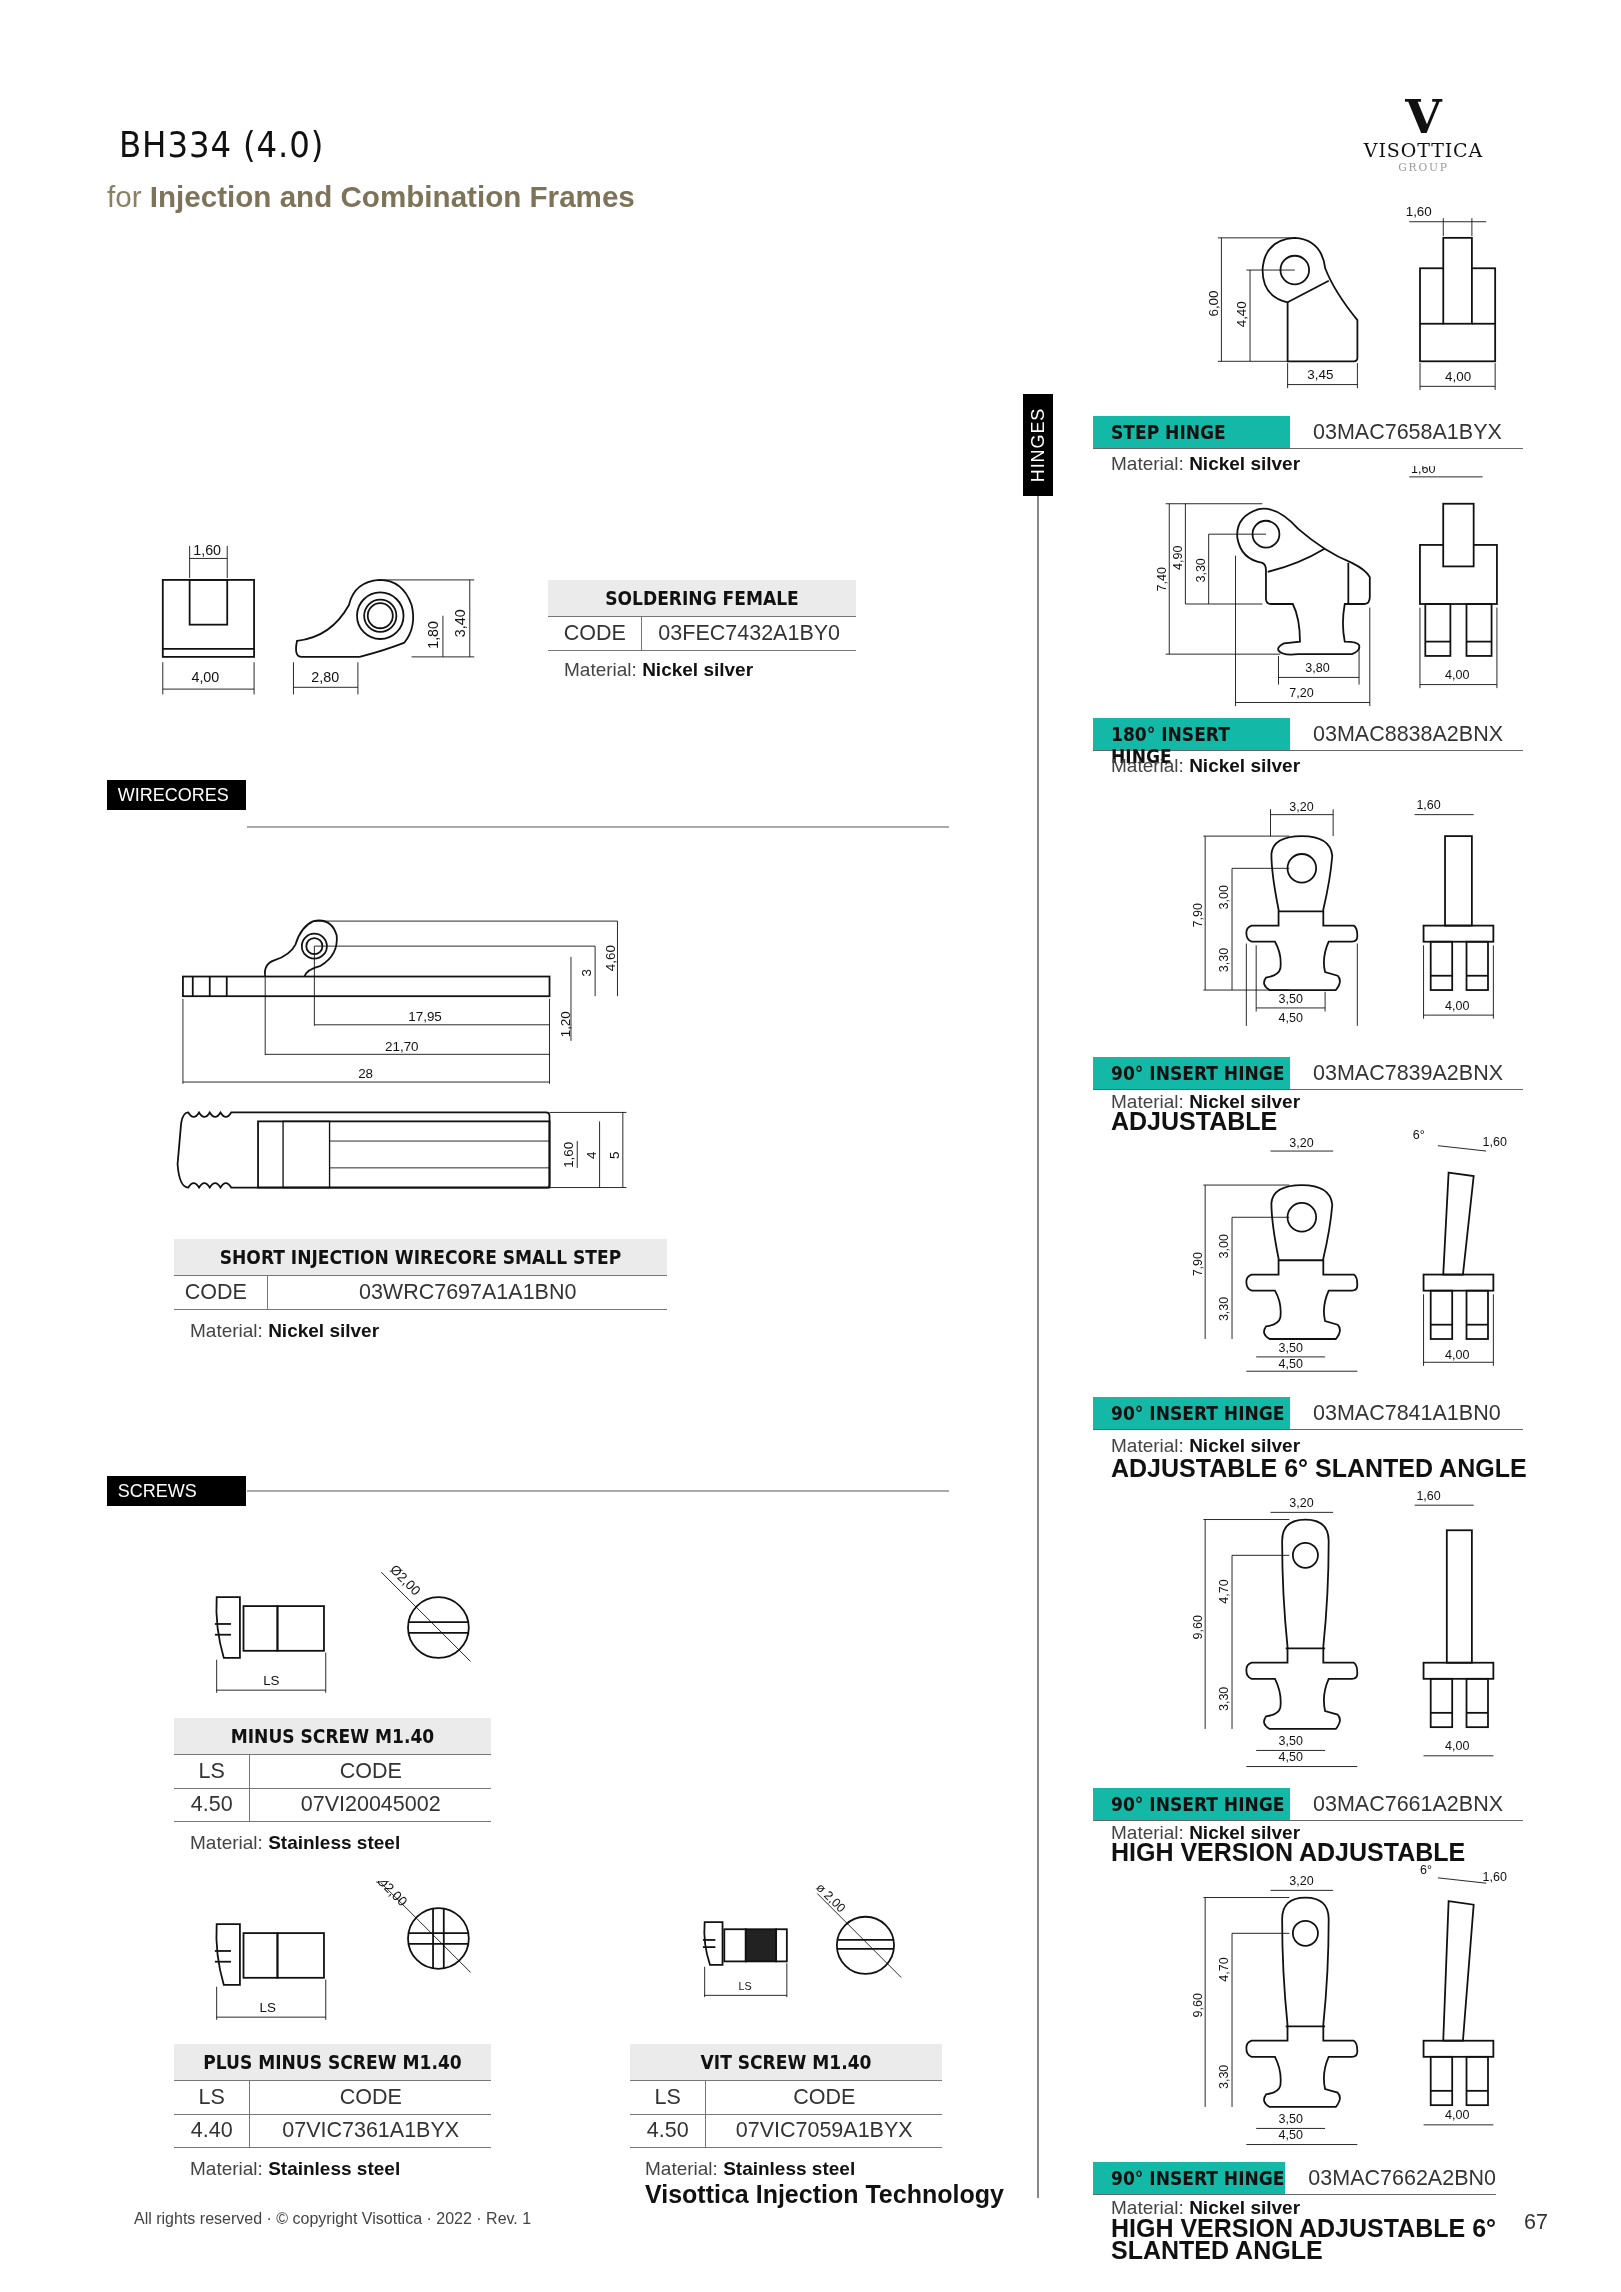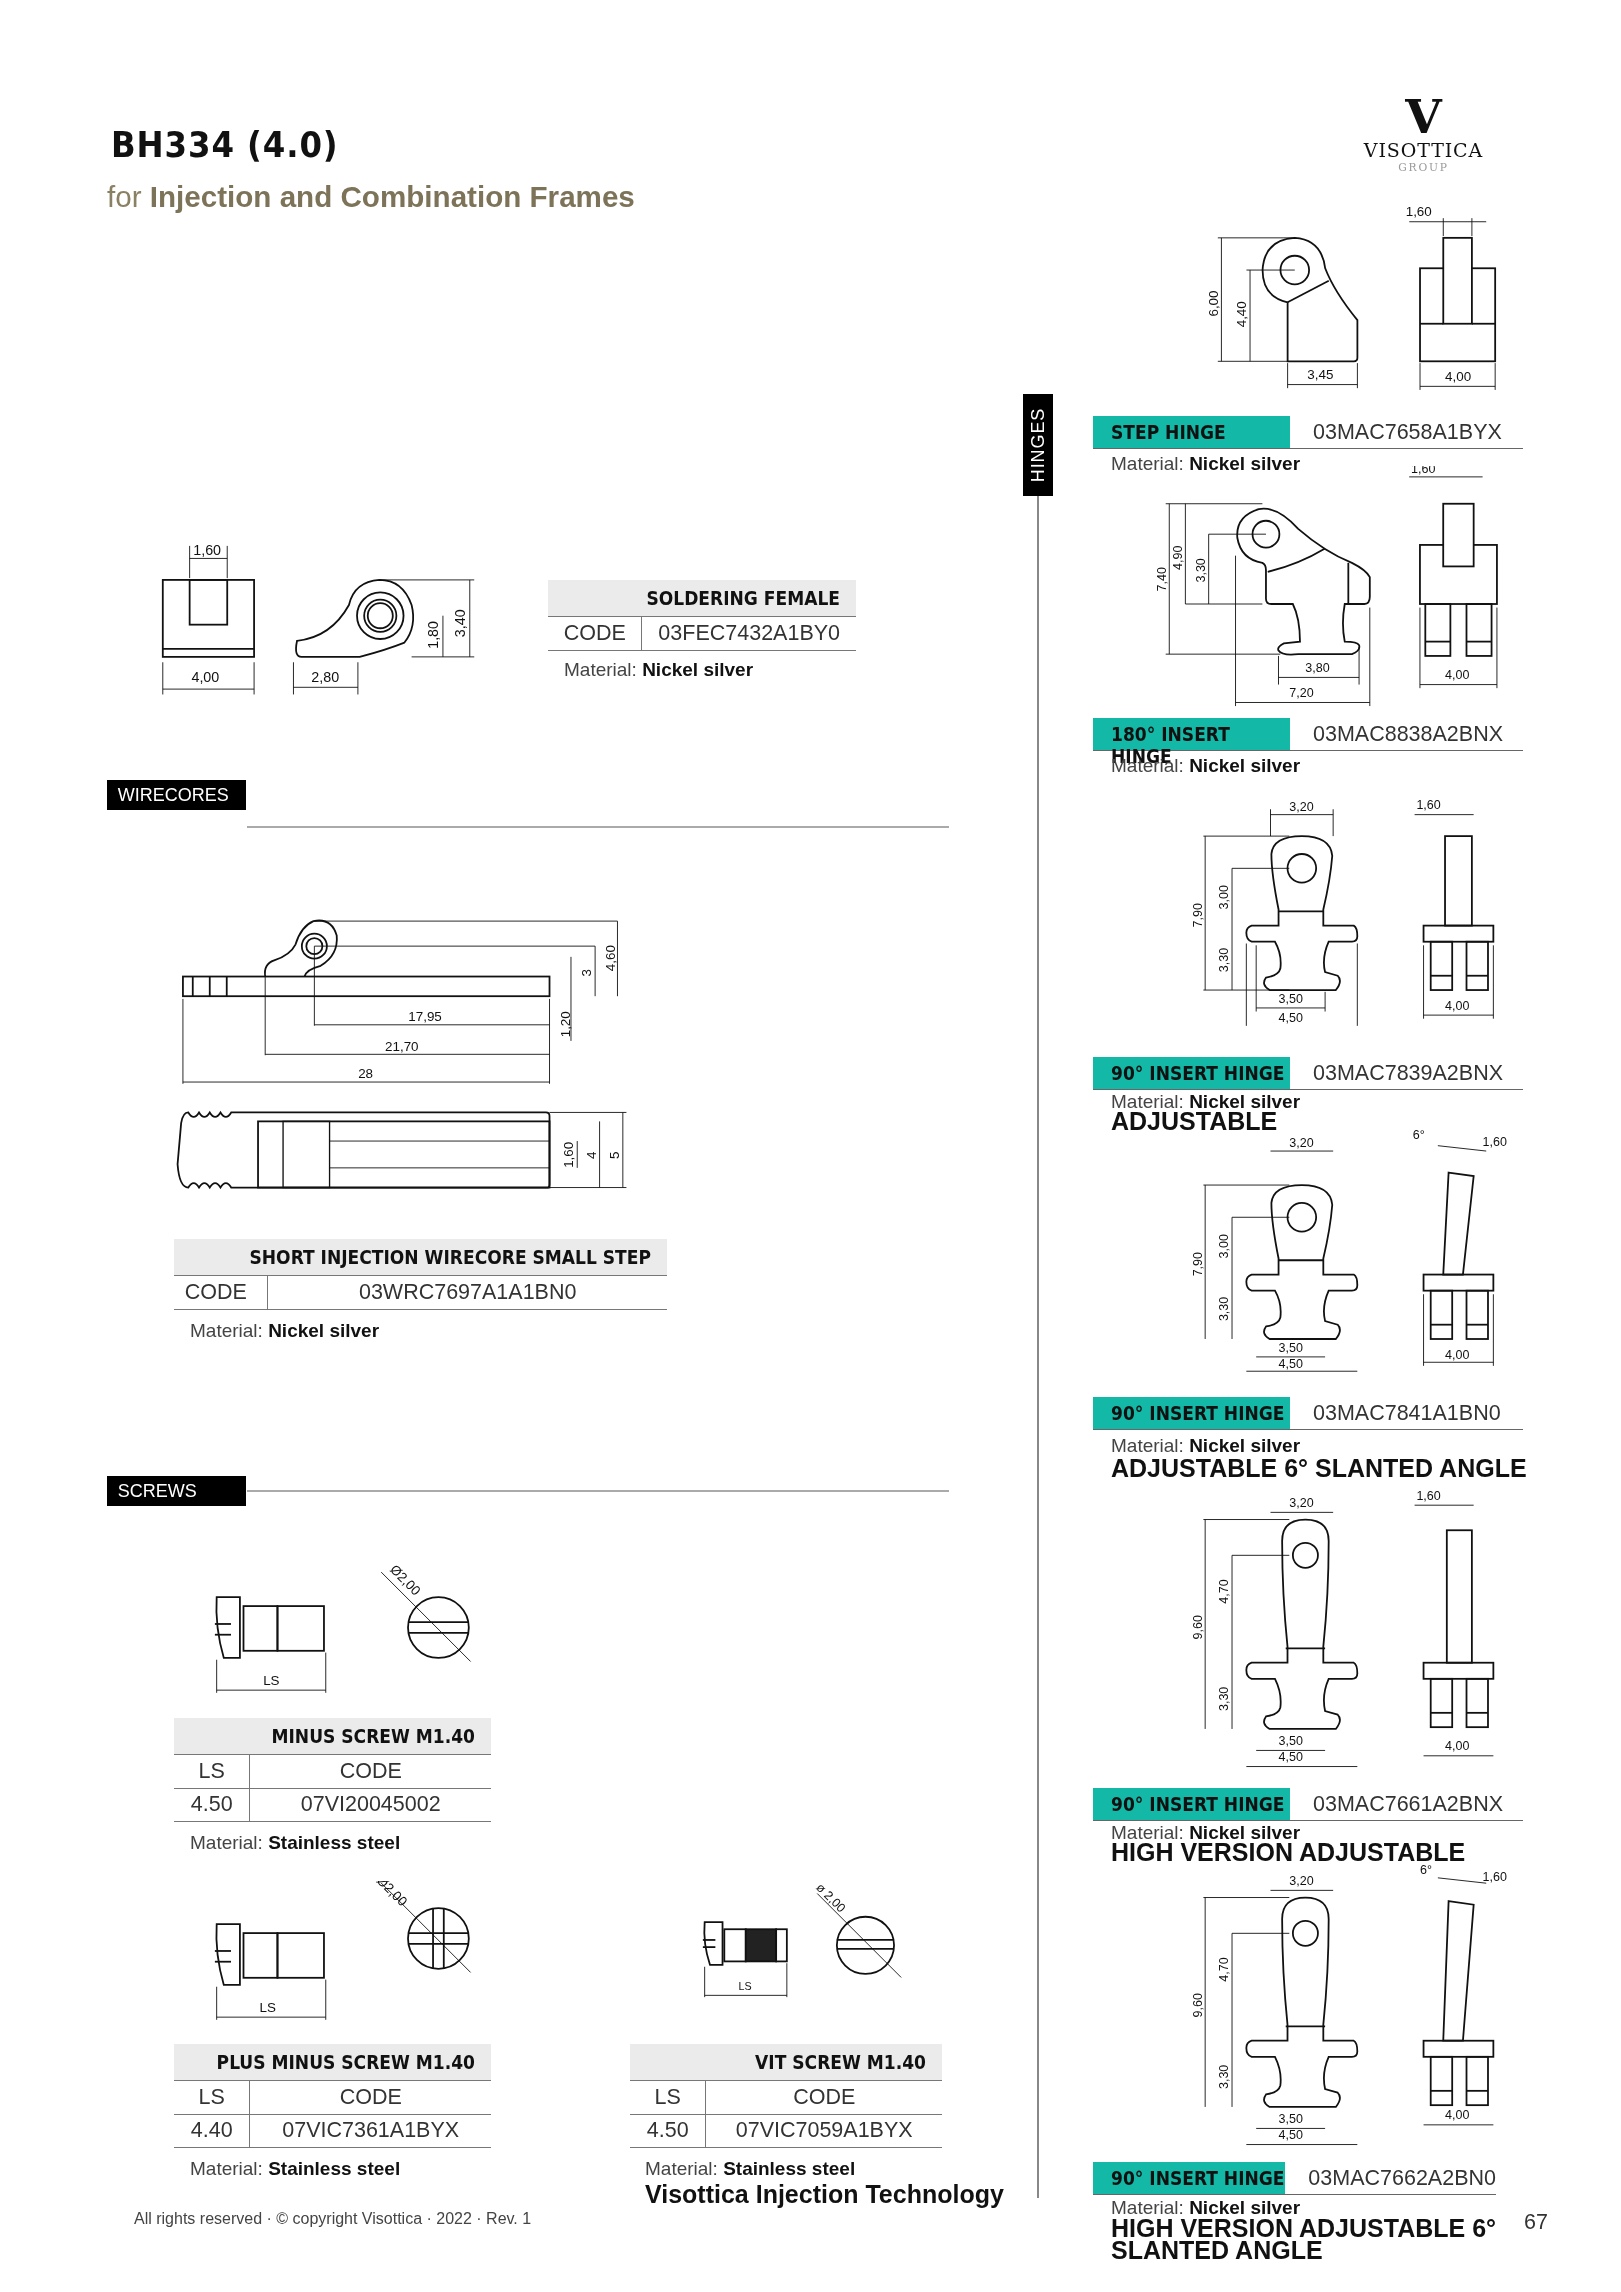--- a/index.html
+++ b/index.html
@@ -1,38 +1,38 @@
 <!DOCTYPE html>
 <html style="font-size:14.3px"><head>
 <meta charset="utf-8">
 <style>
   html, body { margin:0; padding:0; background:#fff; }
   body { width:1621px; height:2293px; position:relative; overflow:hidden;
          font-family:"Liberation Sans","DejaVu Sans",sans-serif; color:#111; }
   .abs { position:absolute; }
-  .title { left:111px; top:124px; font-size:36px; font-weight:bold; letter-spacing:0.9px;
+  .title { left:119px; top:124px; font-size:36px; font-weight:normal; letter-spacing:0.9px;
            font-family:"DejaVu Sans Condensed","DejaVu Sans",sans-serif; }
   .subtitle { left:107px; top:177px; font-size:29.6px; color:#8a8063; line-height:39px;
               font-family:"Liberation Sans Narrow","Liberation Sans",sans-serif; }
   .subtitle b { color:#7d7358; }
   .logo { left:1361px; top:94px; width:125px; text-align:center; }
   .logo-v { font-family:"DejaVu Serif",serif; font-size:47px; font-weight:bold; line-height:45px; }
   .logo-name { font-family:"DejaVu Serif",serif; font-size:19px; letter-spacing:0.9px; }
   .logo-group { font-family:"DejaVu Serif",serif; font-size:10.7px; color:#999; letter-spacing:1.8px; }
 
   .section-tag { background:#000; color:#fff; font-size:18px; padding:3.6px 10.7px; height:23px; line-height:23px;
                  font-family:"Liberation Sans Narrow","Liberation Sans",sans-serif; }
   .section-line { height:1.8px; background:#aaa; }
   .side-tab { left:1023px; top:394px; width:30px; height:102px; background:#000; color:#fff; }
   .side-tab span { position:absolute; left:50%; top:50%; transform:translate(-50%,-50%) rotate(-90deg);
                    font-size:18px; letter-spacing:0.9px; white-space:nowrap; }
   .vline { left:1037px; top:496px; width:1.8px; height:1702px; background:#888; }
 
   table.spec { border-collapse:collapse; font-size:21.5px; }
-  table.spec th { background:#ebebeb; text-align:right; font-weight:bold; padding:7.2px 16px;
+  table.spec th { background:#ebebeb; text-align:center; font-weight:bold; padding:7.2px 16px;
                   font-family:"DejaVu Sans Condensed","DejaVu Sans",sans-serif; font-size:19px;
                   border-bottom:1.8px solid #777; }
   table.spec td { padding:3.6px 10.7px; border-bottom:1.8px solid #777; color:#333; text-align:center; }
   table.spec td.first { border-right:1.8px solid #777; }
   .material { font-size:19px; color:#444; }
   .material b { color:#111; }
   .note { font-size:25px; font-weight:bold; color:#111; }
 
   .hinge-head { width:430px; border-bottom:1.8px solid #666; display:flex; height:32px; }
   .hinge-name { background:#14b8a6; width:197px; font-weight:bold; font-size:19px; padding:5.4px 0 0 18px;

